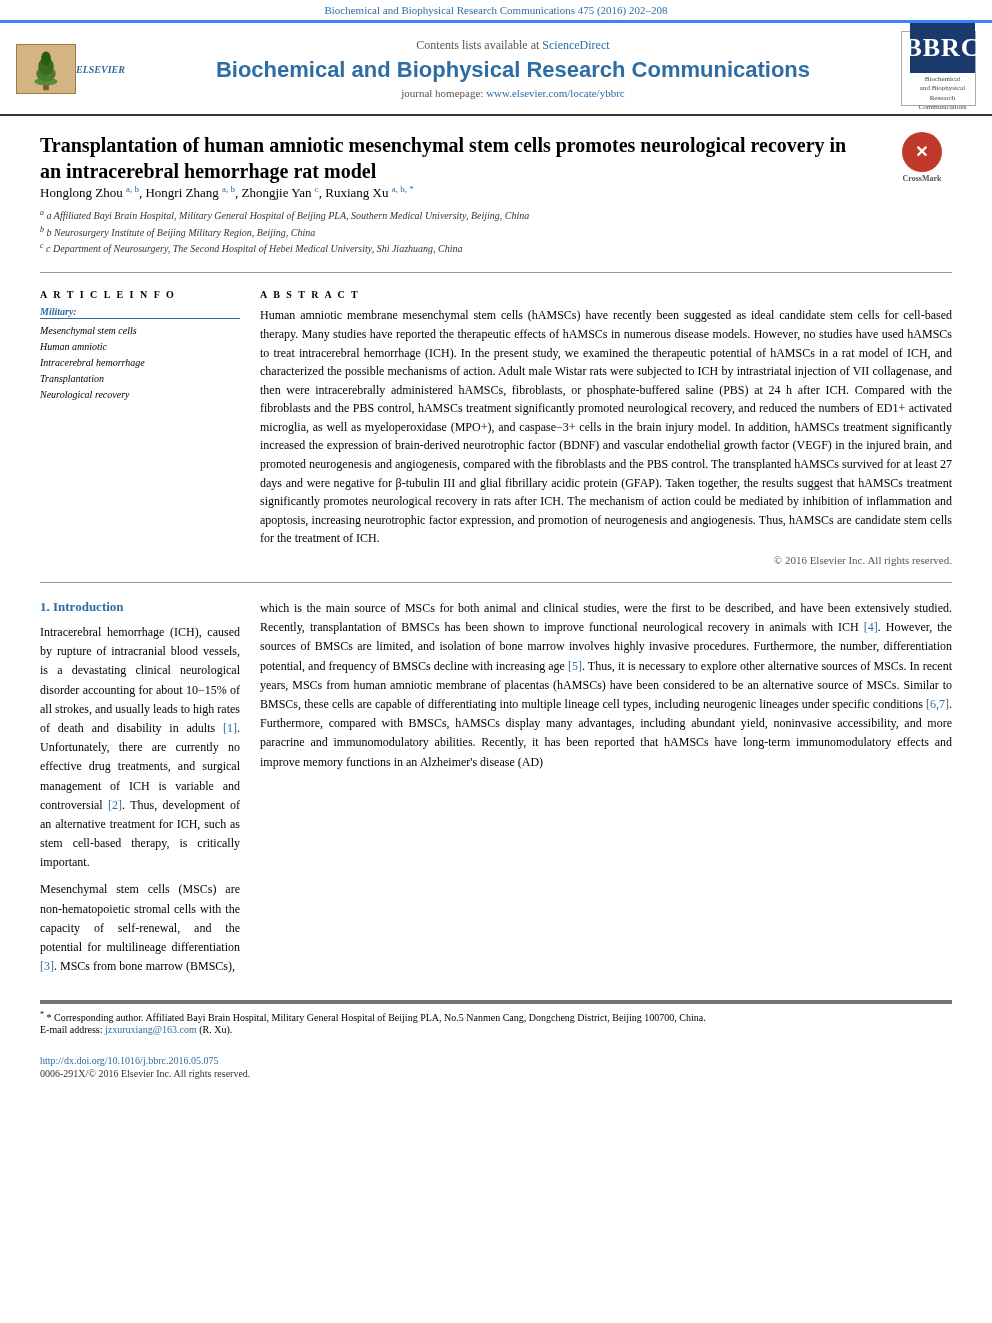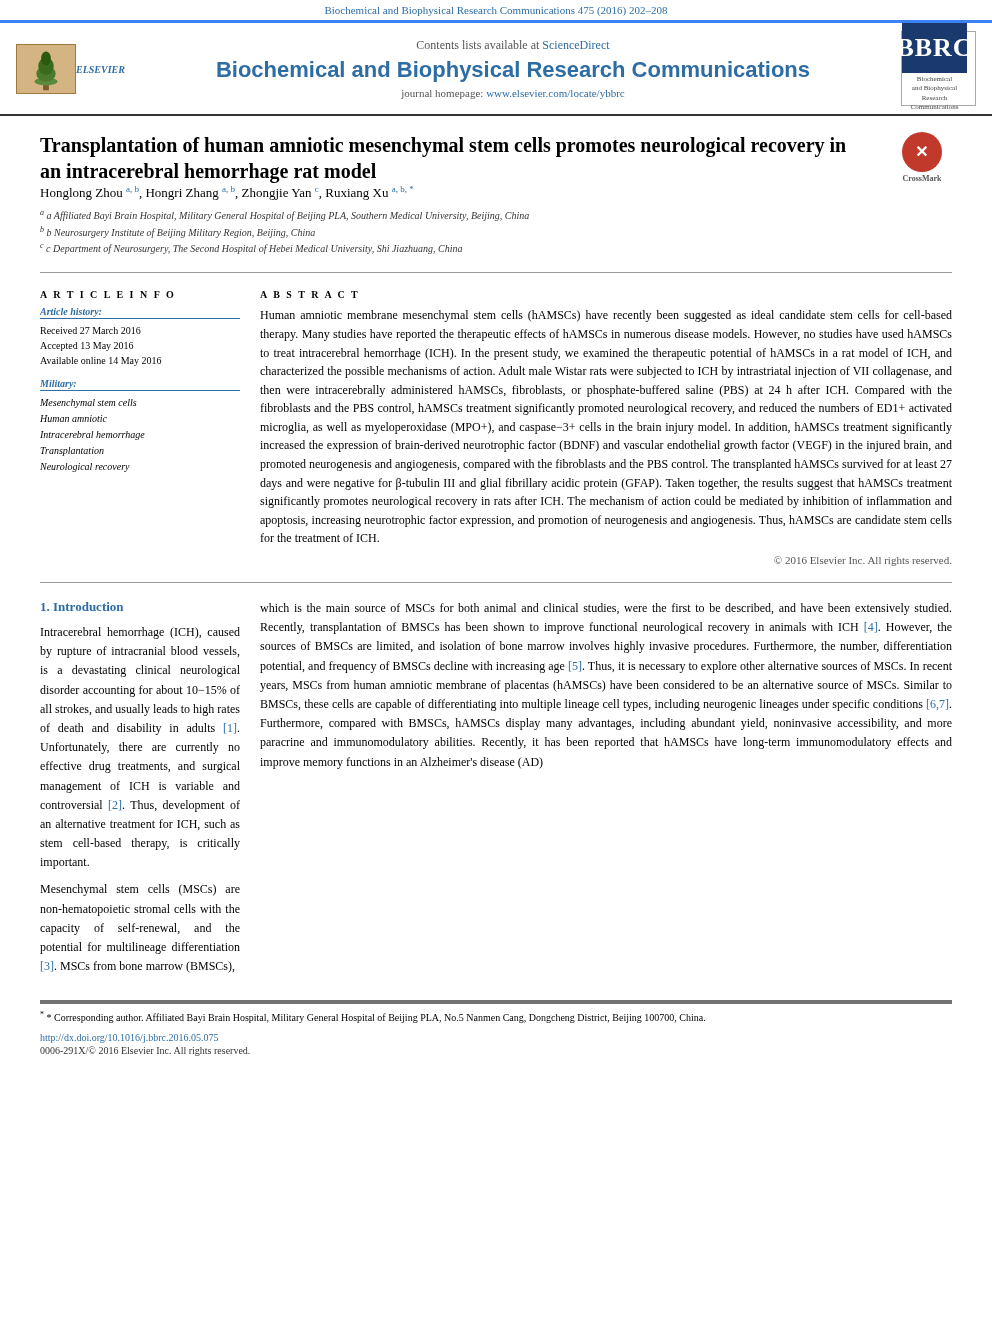--- a/index.html
+++ b/index.html
@@ -79,21 +79,21 @@
     }
     .journal-homepage a { color: #2e6da4; text-decoration: none; }
     .bbrc-logo-box {
       min-width: 75px;
       width: 75px;
       height: 75px;
       border: 1px solid #aaa;
       background: #fff;
       display: flex;
       align-items: center;
-      justify-content: flex-start;
+      justify-content: flex-end;
     }
 
     .article-main {
       padding: 16px 40px;
     }
     .paper-title {
       font-size: 20px;
       font-weight: bold;
       color: #000;
       line-height: 1.3;
@@ -226,21 +226,21 @@
     .footnote-section {
       border-top: 4px solid #737373;
       margin-top: 16px;
       padding-top: 6px;
       font-size: 10px;
     }
     .footnote-section sup { font-size: 8px; }
     .doi-line {
       color: #2e6da4;
       font-size: 10px;
-      margin-top: 8px;
+      margin-top: 20px;
     }
     .rights-line {
       font-size: 10px;
       color: #333;
       margin-top: 2px;
     }
   </style>
 </head>
 <body>
 
@@ -309,26 +309,20 @@
     <sup>c</sup> <span>c Department of Neurosurgery, The Second Hospital of Hebei Medical University, Shi Jiazhuang, China</span>
   </div>
 
   <hr class="divider">
 
   <div class="two-col">
 
     <div class="left-col">
       <div class="section-heading">A R T I C L E   I N F O</div>
 
-      <div class="article-info-block">
-        <div class="sub-heading">Article history:</div>
-        <div class="info-row">Received 27 March 2016</div>
-        <div class="info-row">Accepted 13 May 2016</div>
-        <div class="info-row">Available online 14 May 2016</div>
-      </div>
 
       <div class="article-info-block">
         <div class="sub-heading">Military:</div>
         <div class="keywords-list">
           <div class="kw">Mesenchymal stem cells</div>
           <div class="kw">Human amniotic</div>
           <div class="kw">Intracerebral hemorrhage</div>
           <div class="kw">Transplantation</div>
           <div class="kw">Neurological recovery</div>
         </div>
@@ -365,17 +359,22 @@
           which is the main source of MSCs for both animal and clinical studies, were the first to be described, and have been extensively studied. Recently, transplantation of BMSCs has been shown to improve functional neurological recovery in animals with ICH <span class="ref">[4]</span>. However, the sources of BMSCs are limited, and isolation of bone marrow involves highly invasive procedures. Furthermore, the number, differentiation potential, and frequency of BMSCs decline with increasing age <span class="ref">[5]</span>. Thus, it is necessary to explore other alternative sources of MSCs. In recent years, MSCs from human amniotic membrane of placentas (hAMSCs) have been considered to be an alternative source of MSCs. Similar to BMSCs, these cells are capable of differentiating into multiple lineage cell types, including neurogenic lineages under specific conditions <span class="ref">[6,7]</span>. Furthermore, compared with BMSCs, hAMSCs display many advantages, including abundant yield, noninvasive accessibility, and more paracrine and immunomodulatory abilities. Recently, it has been reported that hAMSCs have long-term immunomodulatory effects and improve memory functions in an Alzheimer's disease (AD)
         </div>
       </div>
     </div>
   </div>
 
   <div class="footnote-section">
     <div>
       <sup>*</sup> <span>* Corresponding author. Affiliated Bayi Brain Hospital, Military General Hospital of Beijing PLA, No.5 Nanmen Cang, Dongcheng District, Beijing 100700, China.</span>
     </div>
+    <div>
+      <span>E-mail address:</span>
+      <a style="color:#2e6da4">jzxuruxiang@163.com</a>
+      <span>(R. Xu).</span>
+    </div>
     <div class="doi-line">http://dx.doi.org/10.1016/j.bbrc.2016.05.075</div>
     <div class="rights-line">0006-291X/© 2016 Elsevier Inc. All rights reserved.</div>
   </div>
 
 </div>
 
 </body></html>

